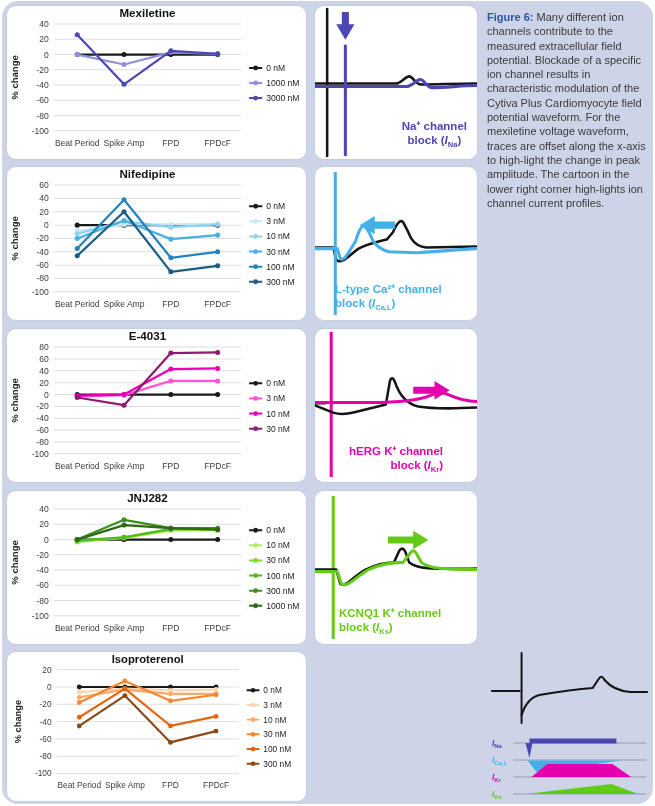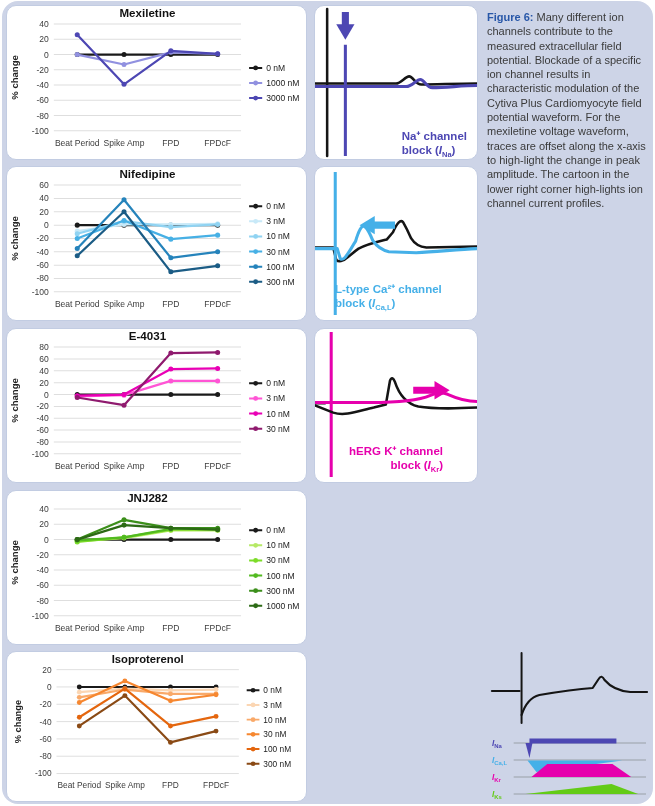--- a/index.html
+++ b/index.html
@@ -12,21 +12,21 @@
   .wavesvg{display:block;width:100%;height:100%}
   .bk{stroke:#151515;fill:none;stroke-linecap:round;stroke-linejoin:round}
   .ac-s{fill:none;stroke-linecap:butt;stroke-linejoin:round}
   .ctitle{font:bold 11.5px "Liberation Sans",sans-serif;fill:#111}
   .tick{font:8.5px "Liberation Sans",sans-serif;fill:#3c3c3c}
   .ylab{font:bold 9.5px "Liberation Sans",sans-serif;fill:#222}
   .leg{font:8.5px "Liberation Sans",sans-serif;fill:#222}
   .curlab{font:bold 8.5px "Liberation Sans",sans-serif}
   .wave-label{position:absolute;font-weight:bold;font-size:11.5px;line-height:1.2}
   .wave-label sub{font-size:7.5px}
-  .w0 .wave-label{bottom:0;right:10px;text-align:left}
+  .w0 .wave-label{bottom:10px;right:10px;text-align:center}
   .w1 .wave-label{bottom:8px;left:20px}
   .w2 .wave-label{bottom:8px;left:34px}
   .w3 .wave-label{bottom:8px;left:24px}
   .w4 .wave-label{bottom:8px;left:18px}
   .caption{position:absolute;left:487px;top:10px;width:160px;font-size:11px;line-height:1.3;color:#3a3a3a}
   .caption .lead{font-weight:bold;color:#2857a8}
   .cartoon{position:absolute;left:486px;top:651px;width:164px;height:150px}
 </style>
 </head>
 <body>
@@ -397,20 +397,30 @@
       <path class="bk" d="M0 73 H10" stroke-width="2"></path>
       <path class="ac-s" d="M16 3 V145" stroke-width="3" stroke="#e600ad"></path>
       <path class="bk" d="M0 75 L18 82 C30 86 44 80 58 77 L70 74 L74 51 Q76 45 79 52 C83 64 90 73 102 76 C120 79 140 78 160 77" stroke-width="2.5"></path>
       <path class="ac-s" d="M0 72 H55 C75 72 100 71 114 65 Q123 61 131 64 C140 68 150 71 160 71" stroke-width="3" stroke="#e600ad"></path>
       <path class="ac-s" d="M97 60 H119" stroke-width="7" stroke="#e600ad"></path>
       <polygon class="ac-f" points="118,51 118,69 133,60" fill="#e600ad"></polygon>
     </svg>
     <div class="wave-label" style="color: rgb(230, 0, 173); text-align: right;">hERG K⁺ channel<br>block  (<i>I</i><sub>Kr</sub>)</div>
   </div>
 
+  <div class="panel wave-panel w3" style="top:490px">
+    <svg class="wavesvg" viewBox="0 0 160 150" preserveAspectRatio="none">
+      <path class="ac-s" d="M18 5 V145" stroke-width="3" stroke="#63cb17"></path>
+      <path class="bk" d="M0 77 H21 L25 91 C31 95 38 83 50 77 C60 72 70 70 78 70 L83 59 Q86 54 89 59 L93 70 C101 76 112 77 160 76" stroke-width="2.5"></path>
+      <path class="ac-s" d="M0 79 H22 L26 91 C33 95 41 83 53 77 C64 72 76 70 87 70 L94 61 Q97 56 100 61 L105 70 C113 76 126 77 160 77" stroke-width="3" stroke="#63cb17"></path>
+      <path class="ac-s" d="M72 48 H98" stroke-width="7" stroke="#63cb17"></path>
+      <polygon class="ac-f" points="97,39 97,57 112,48" fill="#63cb17"></polygon>
+    </svg>
+    <div class="wave-label" style="color: rgb(99, 203, 23);">KCNQ1 K⁺ channel<br>block  (<i>I</i><sub>Ks</sub>)</div>
+  </div>
 
 
   <div class="caption">
     <span class="lead" style="color: rgb(40, 87, 168);">Figure 6:</span><span> Many different ion channels contribute to the measured extracellular field potential.  Blockade of a specific ion channel results in characteristic modulation of the Cytiva Plus Cardiomyocyte field potential waveform. For the mexiletine voltage waveform, traces are offset along the x-axis to high-light the change in peak amplitude.  The cartoon in the lower right corner high-lights ion channel current profiles.</span>
   </div>
 
   <div class="cartoon">
     <svg viewBox="0 0 166 150" width="164" height="150" preserveAspectRatio="none">
       <path class="bk" d="M6 40 H34" stroke-width="2.2"></path>
       <path class="bk" d="M36 2 V72" stroke-width="2"></path>

